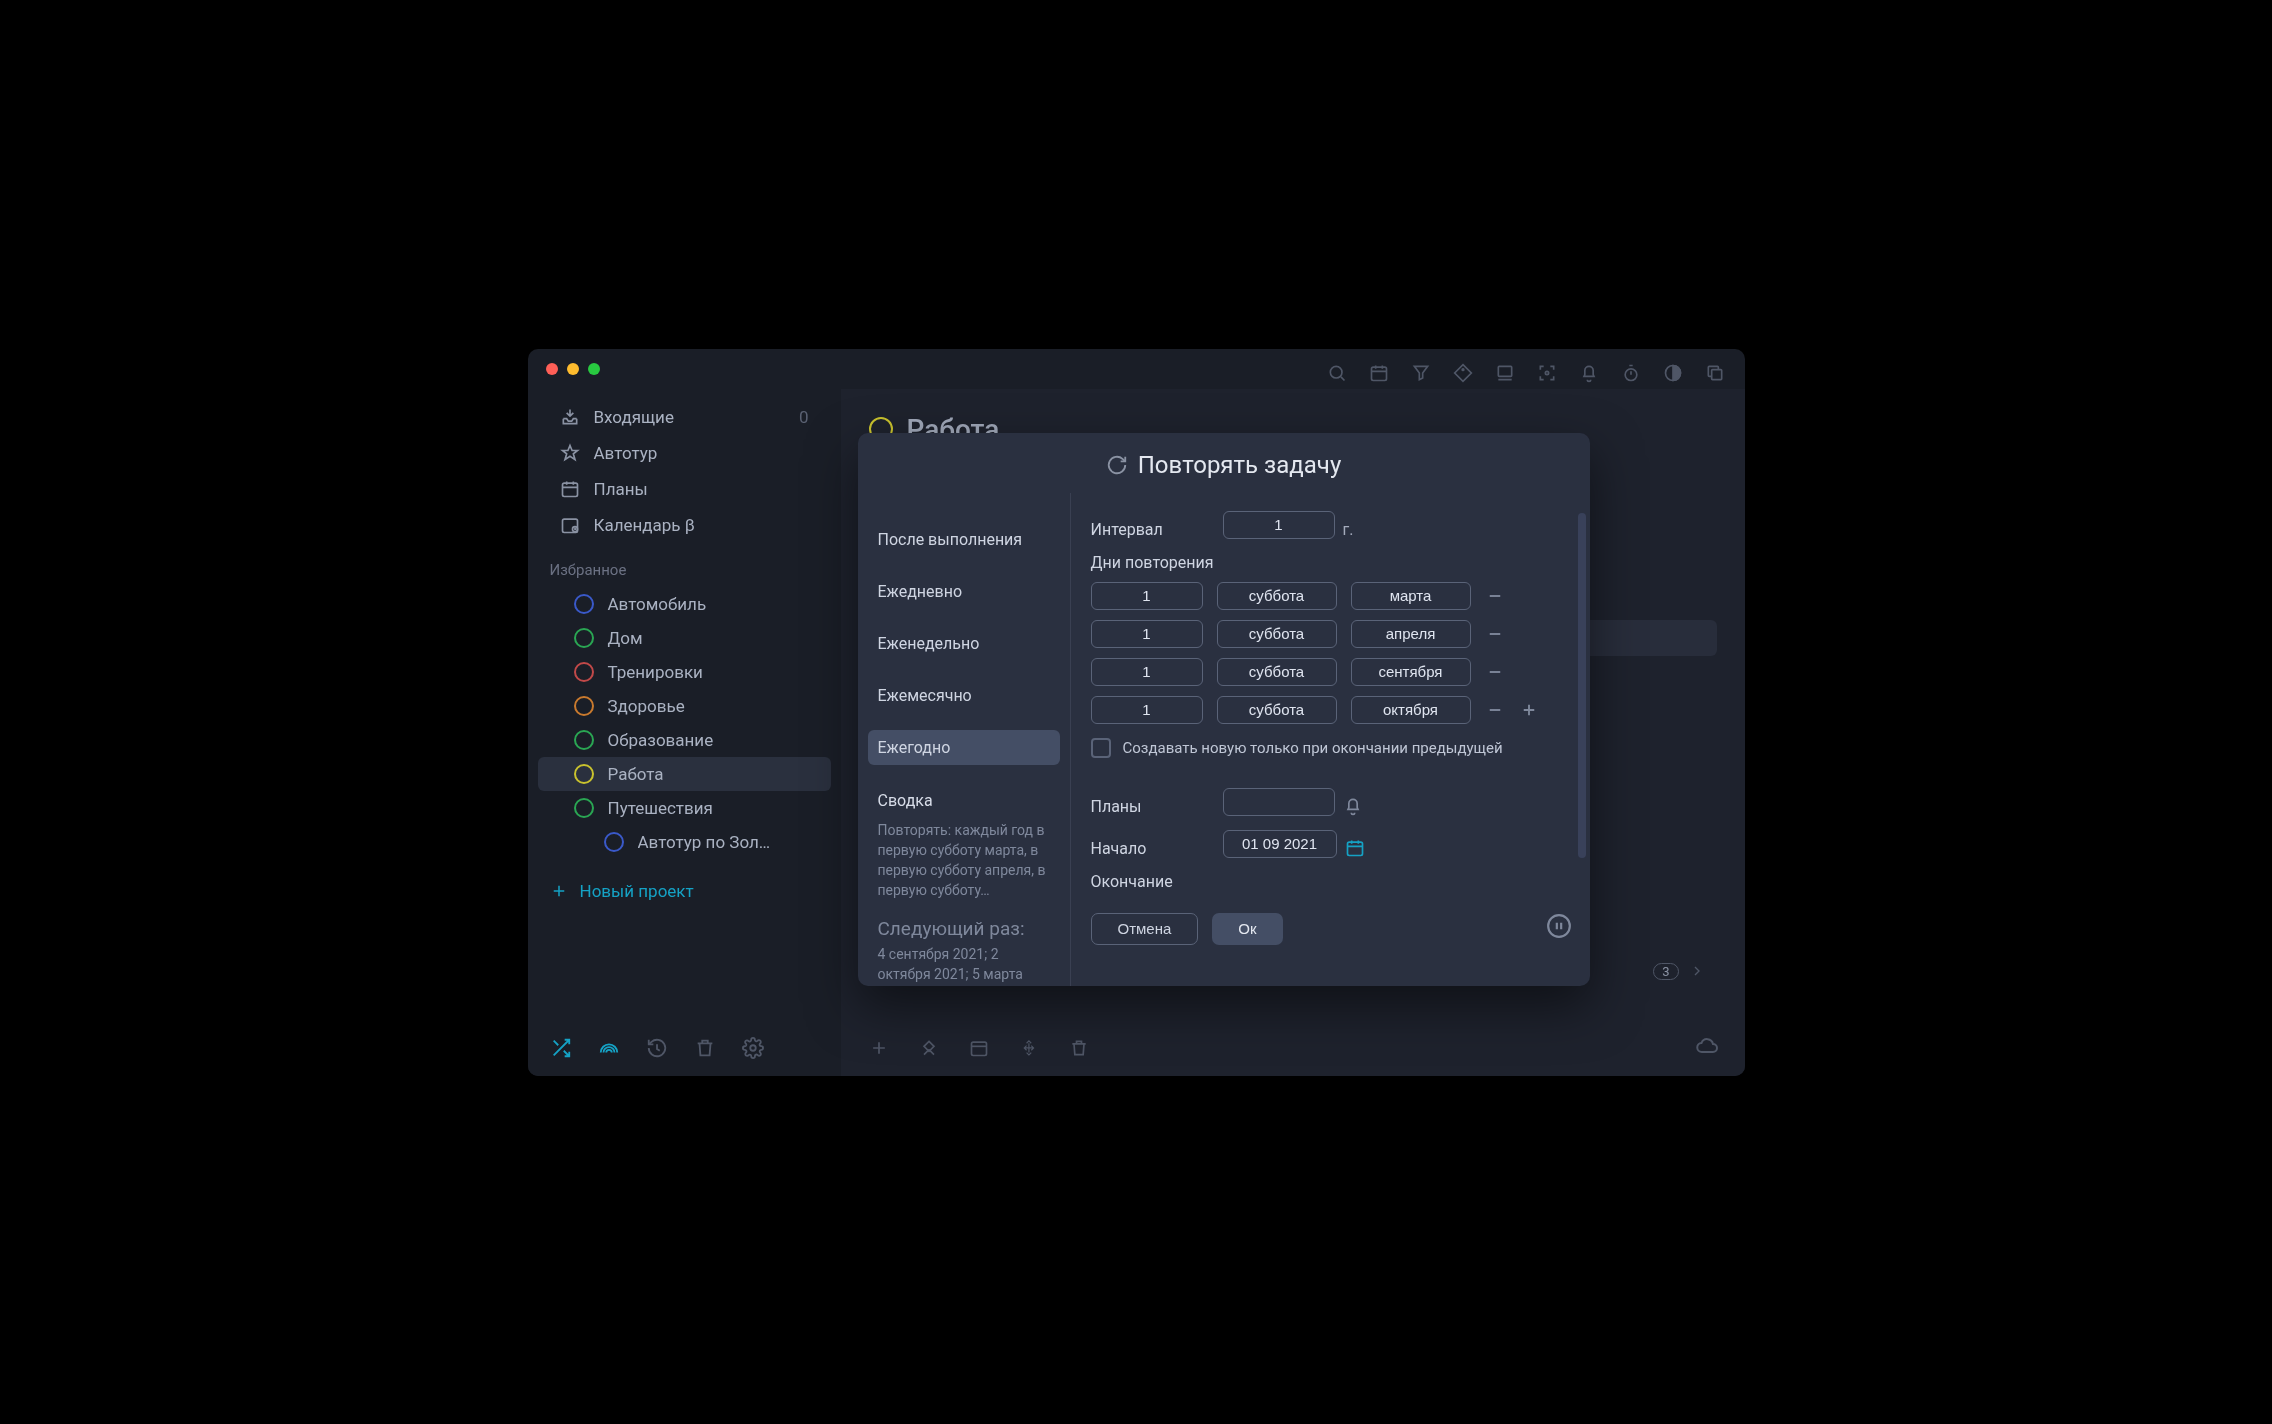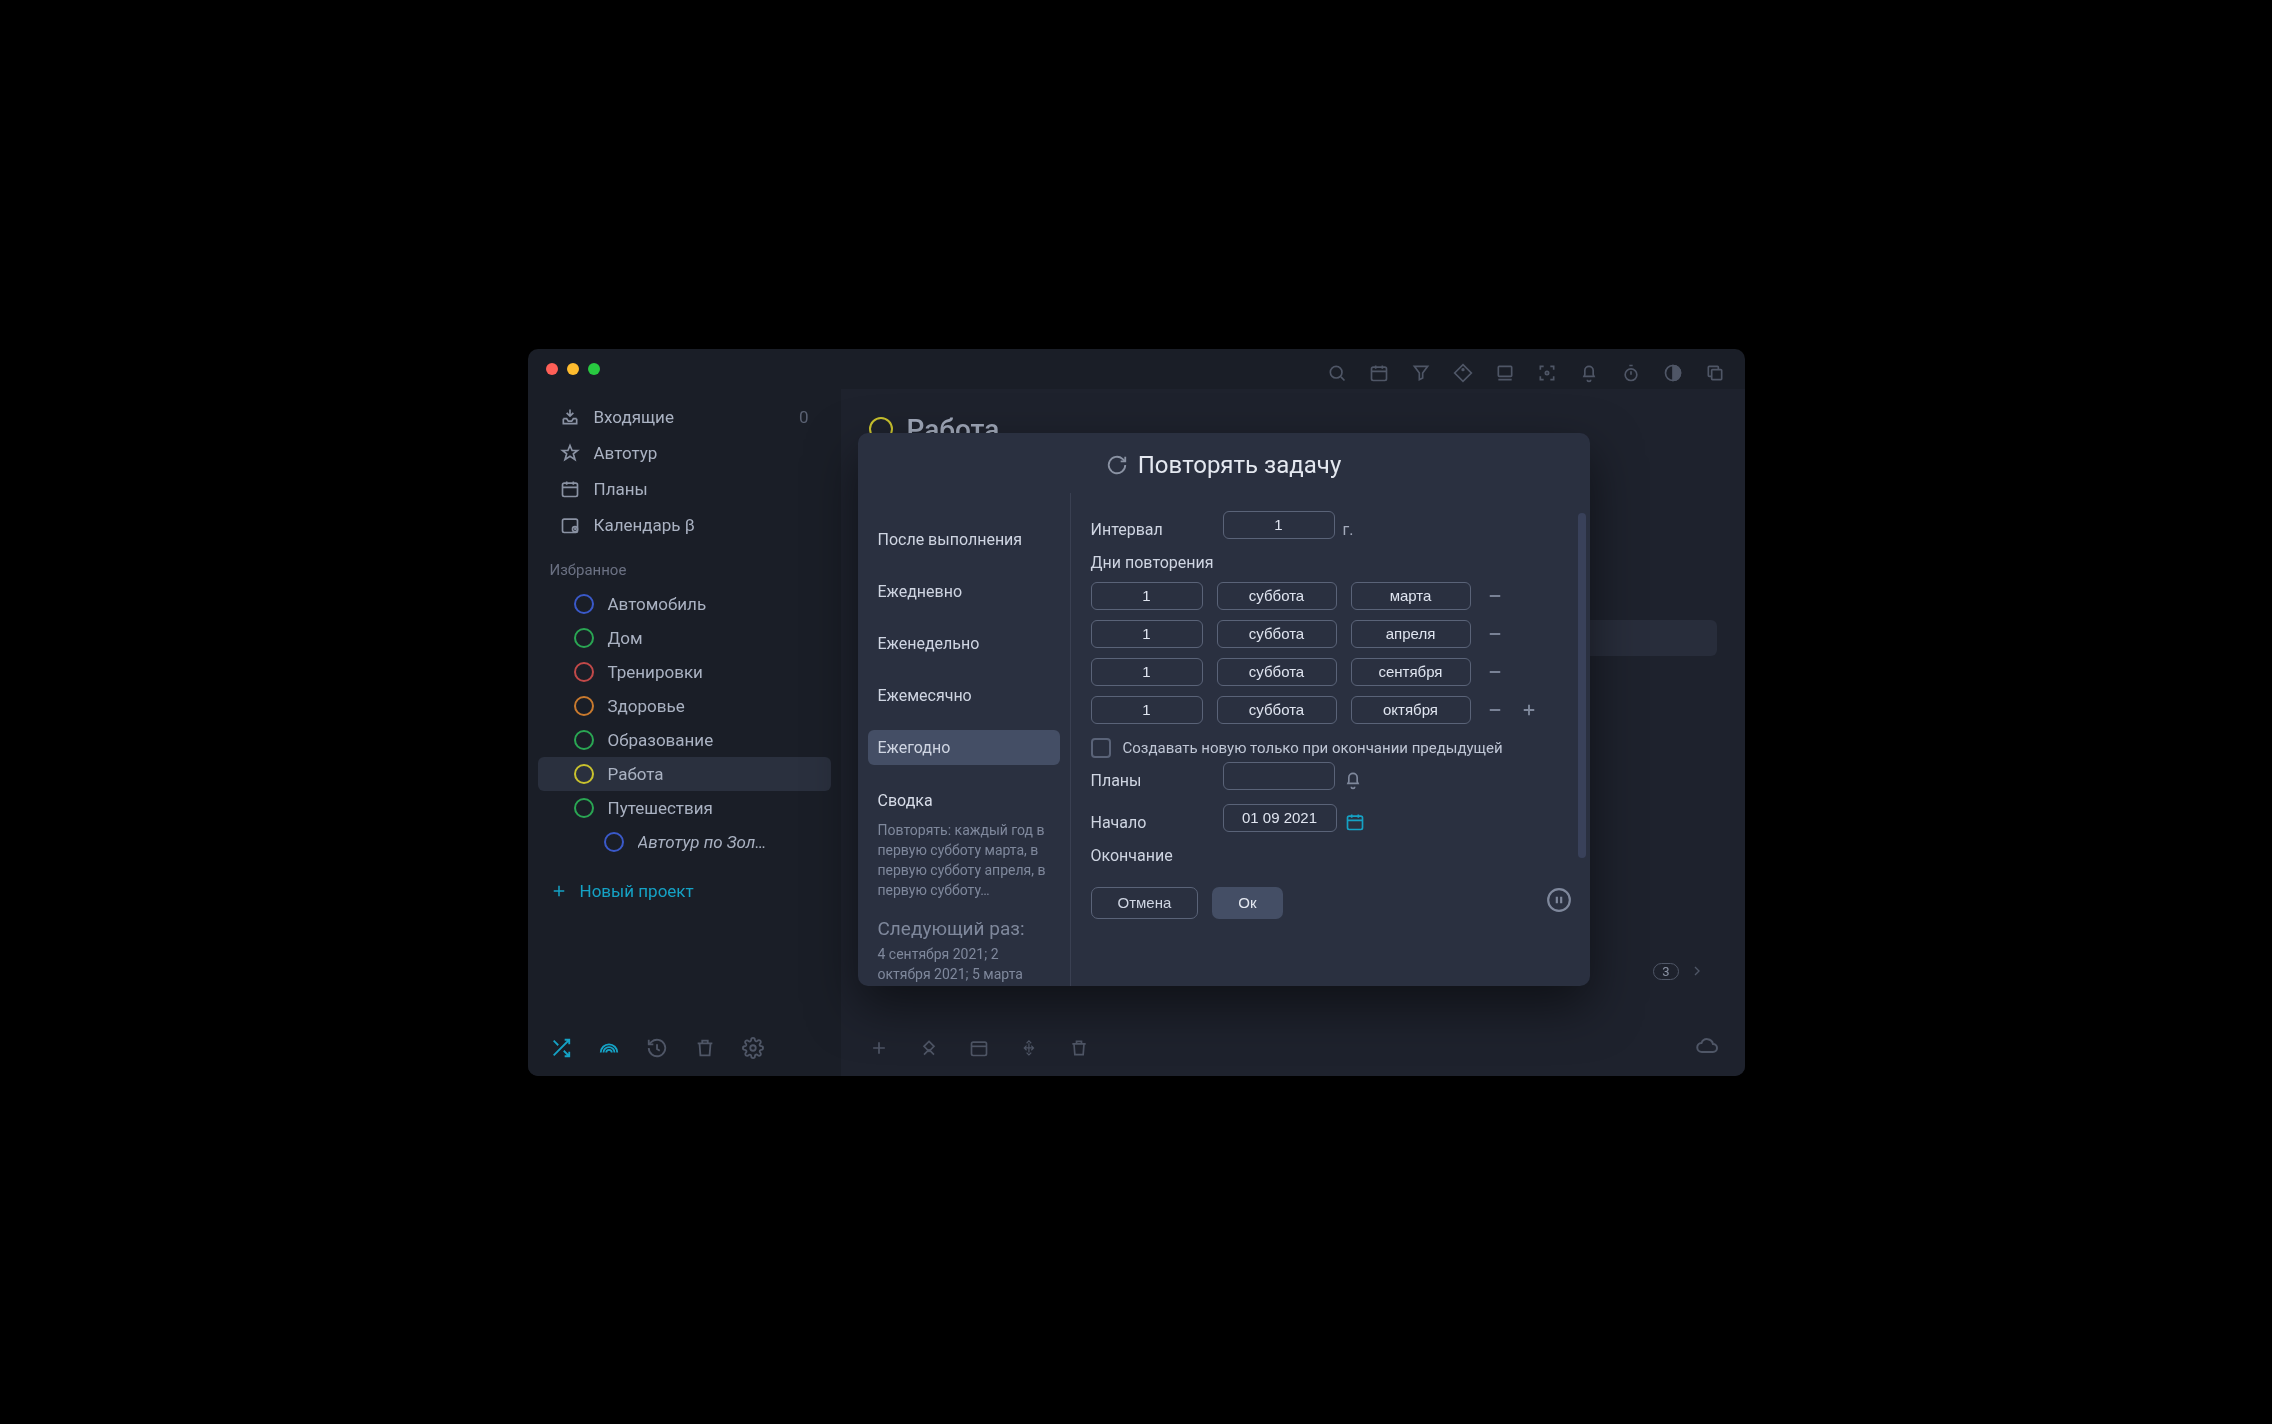--- a/index.html
+++ b/index.html
@@ -45,41 +45,41 @@
     .form { flex:1; padding: 18px 18px 14px 20px; font-size: 16px; position:relative; overflow:auto;}
     .scroll-track { position:absolute; width: 8px; background: #39415a; right: 4px; top: 20px; height: 345px; border-radius: 4px;}
     .row { display:flex; align-items:flex-end; gap: 8px; margin-bottom: 14px;}
     .row .lbl { width: 124px; color: #cfd5e2; }
     .inp { background: transparent; border: 1px solid #5a6378; color: #dfe4ef; border-radius: 6px; height: 28px; text-align:center; font-size: 15px; }
     .w-sm { width: 112px; } .w-md { width: 120px; } .w-lg { width: 120px; } .w-date { width: 114px; }
     .unit { color: #a4abbc; }
     .sublabel { color: #cfd5e2; margin: 4px 0 10px; }
     .grid-row { display:flex; align-items:center; gap: 14px; margin-bottom: 10px;}
     .iconbtn { width: 20px; height: 20px; color: #7f889c; cursor:pointer; display:inline-flex; align-items:center; justify-content:center;}
-    .chkrow { display:flex; align-items:center; gap: 12px; margin: 14px 0 4px; }
+    .chkrow { display:flex; align-items:center; gap: 12px; margin: 14px 0 30px; }
     .chk { width: 20px; height: 20px; border: 2px solid #5a6378; border-radius: 4px; cursor:pointer;}
     .chklbl { color: #bfc6d5; font-size: 15px; }
     .bell-ico { width: 20px; height: 20px; color: #7f889c;}
     .cal-ico { width: 20px; height: 20px; color: #15a2c5; cursor:pointer;}
     .btnrow { display:flex; gap: 14px; margin-top: 22px; }
     .btn { height: 32px; padding: 0 26px; border-radius: 7px; font-size: 15px; display:inline-flex; align-items:center; justify-content:center; cursor:pointer; border: none;}
     .btn.cancel { background: transparent; border: 1px solid #5a6378; color:#cfd5e2;}
     .btn.ok { background: #444e65; color: #e4e8f0; }
     .pause-ico { width: 26px; height: 26px; color: #7f889c; margin-left:auto; cursor:pointer;}
 
     
     .btb { position:absolute; bottom: 0; left: 0; right: 0; height: 56px; display:flex; align-items:center; }
     .btb-left { width: 313px; display:flex; gap: 26px; padding-left: 22px; color:#15a2c5;}
     .btb-left .ico { width: 22px; height: 22px; cursor:pointer; }
     .btb-left .ico.gray { color:#4f5666;}
     .btb-center { display:flex; gap: 30px; padding-left: 28px; color: #4f5666;}
     .btb-center .ico { width: 20px; height: 20px; cursor:pointer; }
     .btb-right { margin-left:auto; padding-right: 26px; color:#4f5666;}
     .btb-right .ico { width: 24px; height: 24px; cursor:pointer;}
-    .ellipsis { white-space: nowrap; overflow: hidden; text-overflow: ellipsis; max-width: 170px; font-style: italic; }
+    .ellipsis { white-space: nowrap; overflow: hidden; text-overflow: ellipsis; max-width: 170px; }
   </style>
 </head>
 <body>
 
 <div class="window">
 
   <div class="titlebar">
     <div class="traffic">
       <div class="dot red"></div>
       <div class="dot yel"></div>

